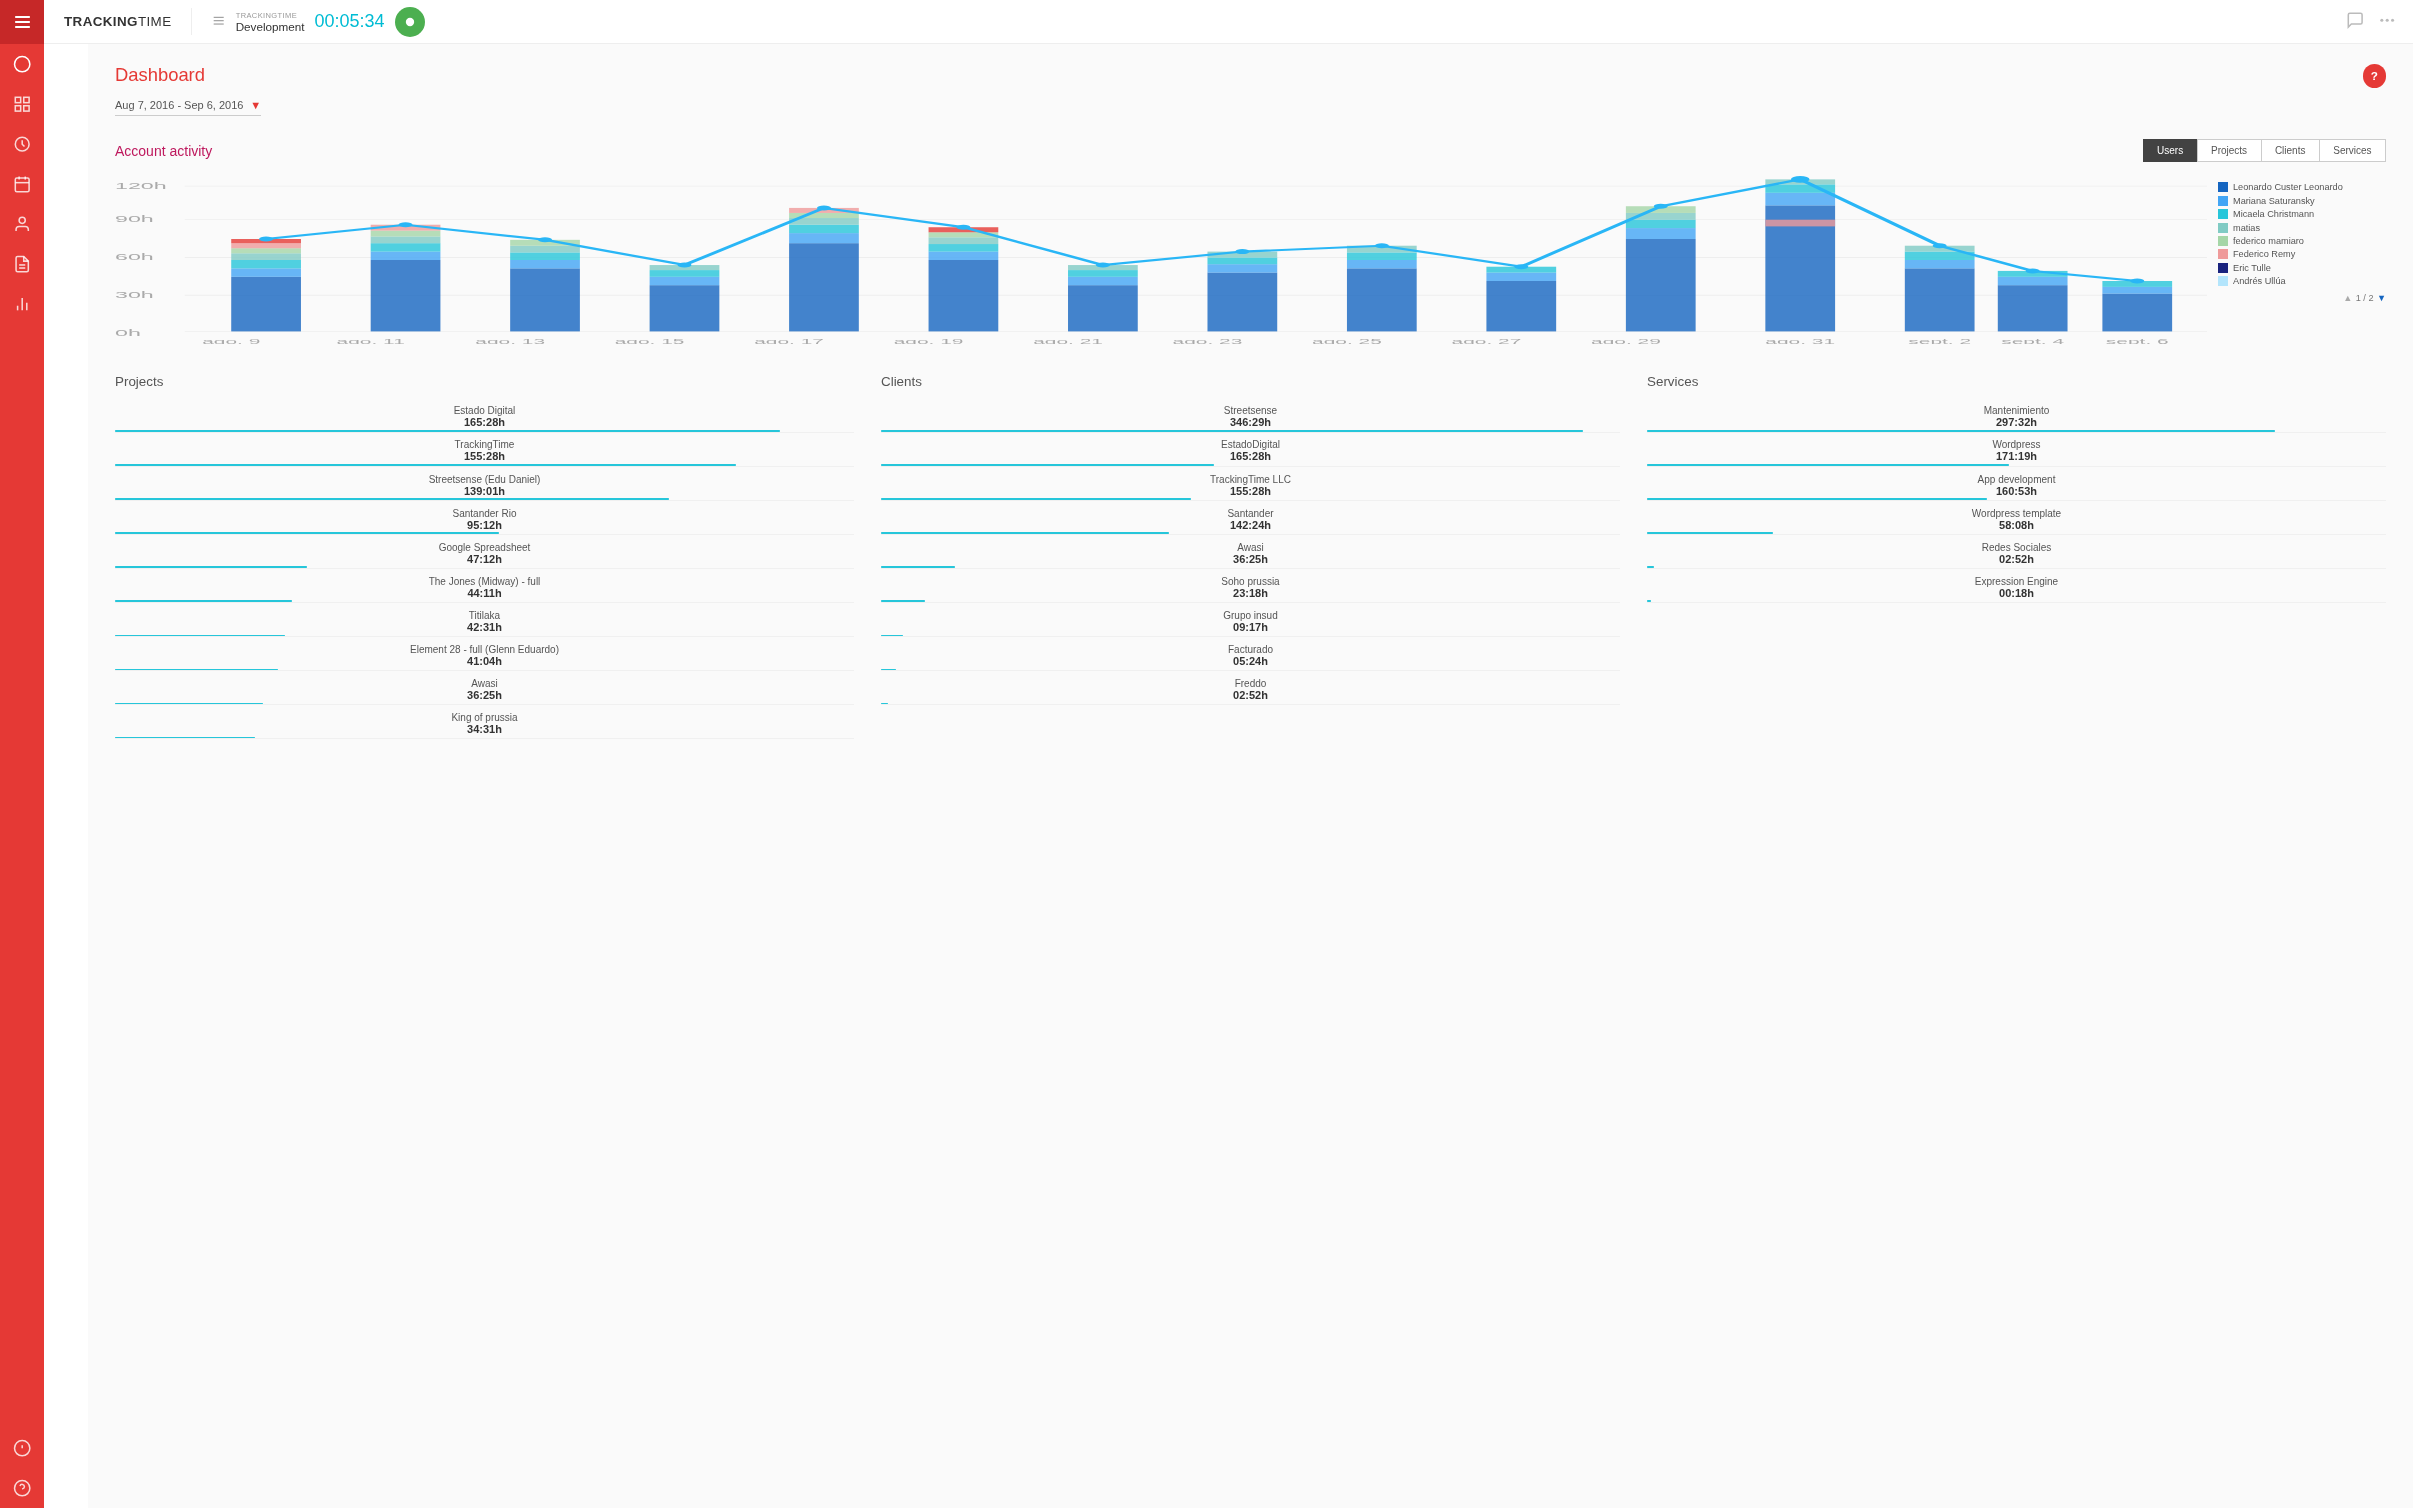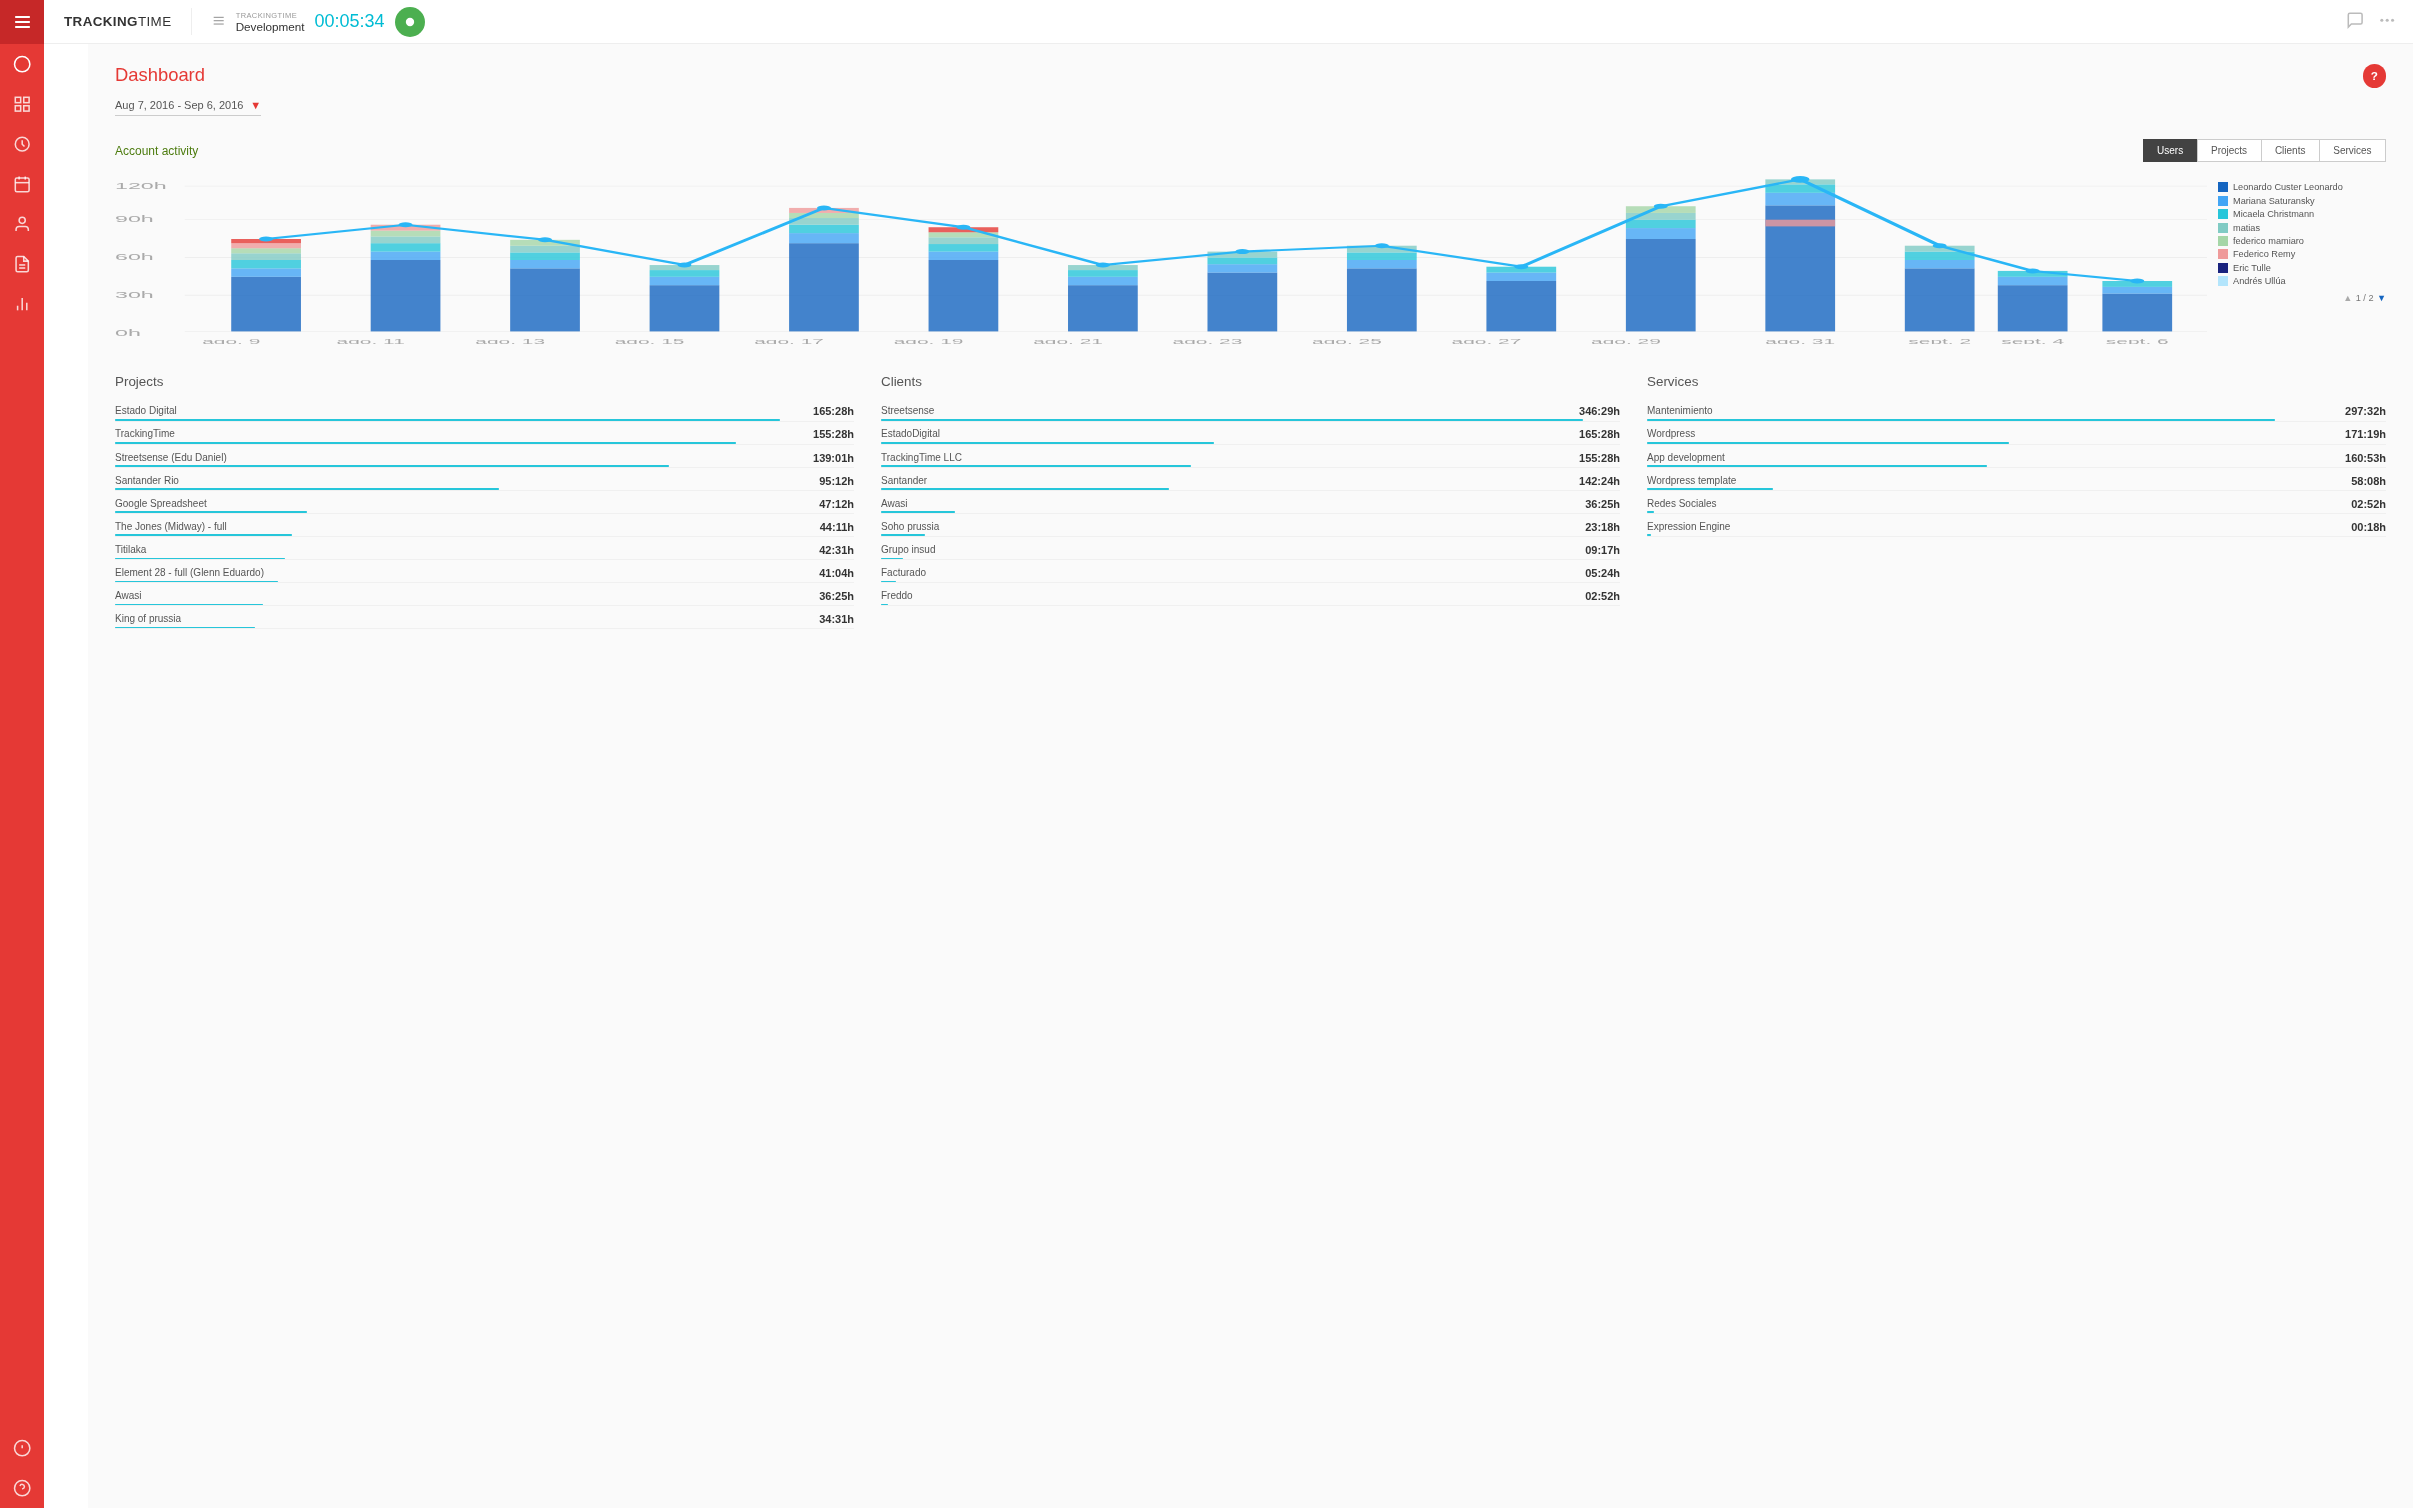--- a/index.html
+++ b/index.html
@@ -103,21 +103,21 @@
       padding-bottom: 3.4px;
       cursor: pointer;
       color: #555;
       font-size: 11px;
       margin-bottom: 23.5px;
     }
     .chevron { color: #e53935; }
 
     
     .section-header { display: flex; align-items: center; justify-content: space-between; margin-bottom: 13.4px; }
-    .section-title { font-size: 12px; color: #4d7c0f; font-weight: 400; }
+    .section-title { font-size: 14px; color: #be185d; font-weight: 400; }
     .tab-group { display: flex; }
     .tab-btn {
       padding: 5px 13.4px;
       border: 0.8px solid #ccc;
       background: #fff;
       cursor: pointer;
       font-size: 10px;
       color: #555;
       border-right: none;
     }
@@ -139,24 +139,25 @@
     
     .chart-svg { width: 100%; height: 168px; }
 
     
     .bottom-sections { display: grid; grid-template-columns: 1fr 1fr 1fr; gap: 27px; }
     .section-label { font-size: 13.4px; color: #555; font-weight: 400; margin-bottom: 10px; }
     .data-list { list-style: none; }
     .data-item {
       display: flex;
       justify-content: space-between;
-      align-items: flex-start;
+      align-items: center;
       padding: 6.7px 0 3.4px;
       border-bottom: 0.8px solid #f0f0f0;
       position: relative;
+      flex-direction: column;
     }
     .data-item-name { font-size: 10px; color: #555; }
     .data-item-value { font-size: 11px; font-weight: 700; color: #333; }
     .data-item-bar {
       position: absolute;
       bottom: 0;
       left: 0;
       height: 1.7px;
       background: #26c6da;
       border-radius: 0.8px;

